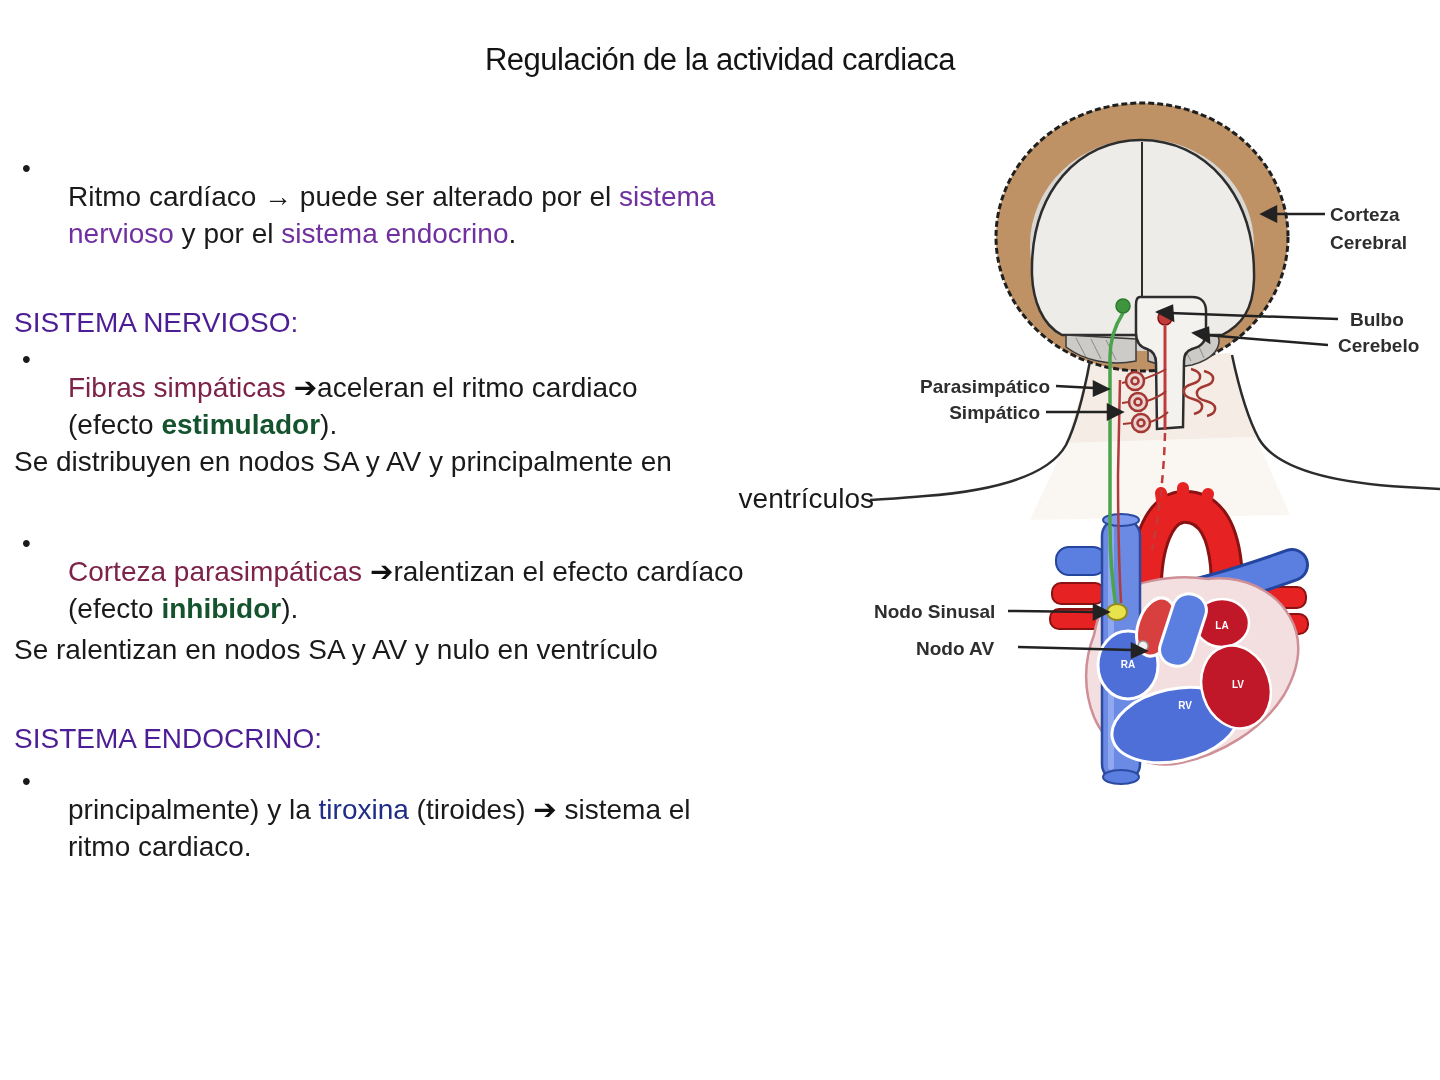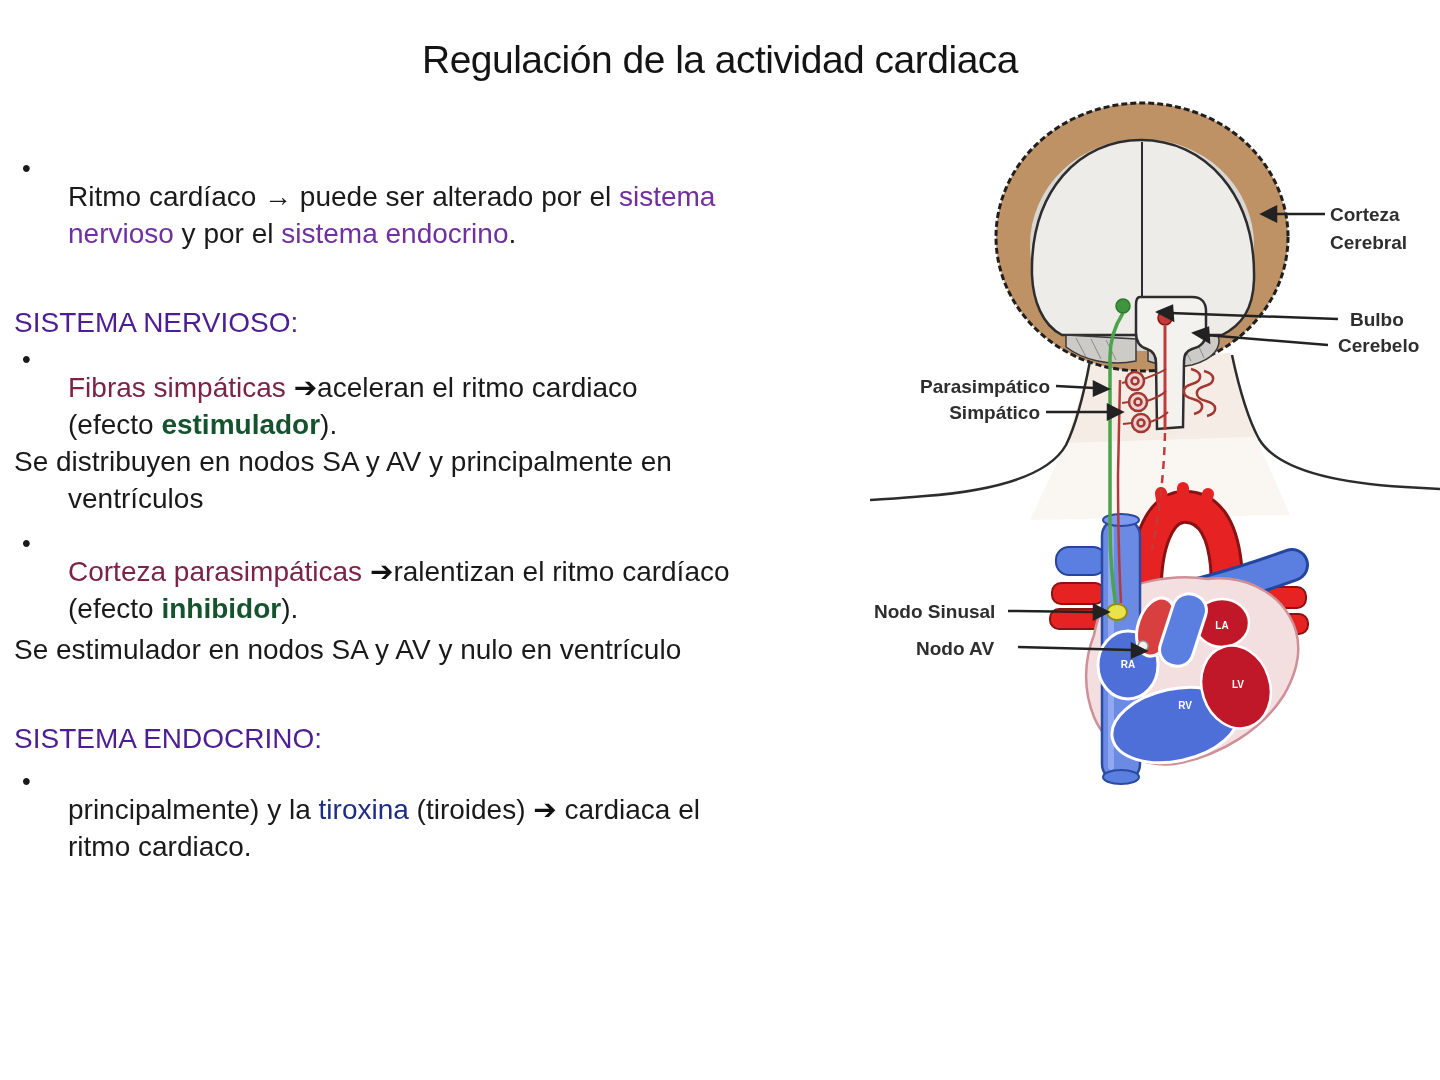--- a/index.html
+++ b/index.html
@@ -1,26 +1,26 @@
 <!DOCTYPE html>
 <html style="--purple: #7030A0; --maroon: #7D2248; --navy: #1F2D86;"><head>
 <meta charset="utf-8">
 <style>
   html,body{margin:0;padding:0;background:#ffffff;}
   .slide{position:relative;width:1440px;height:1080px;background:#ffffff;overflow:hidden;
          font-family:"Liberation Sans","DejaVu Sans",sans-serif;color:#1a1a1a;}
-  .title{margin-top:36px;text-align:center;font-size:39px;line-height:48px;
+  .title{margin-top:36px;text-align:center;font-size:31px;line-height:48px;
          letter-spacing:-0.5px;color:#141414;}
   .content{position:absolute;left:14px;top:150px;width:860px;font-size:28px;line-height:37px;}
   .line,.plain,.heading{white-space:nowrap;}
   .bullet{display:flex;}
   .marker{width:54px;padding-left:8px;box-sizing:border-box;font-size:25px;}
   .btext{flex:1;margin-top:28px;}
   .heading{margin-top:52px;color:#4c1d95;}
-  .indent{padding-left:54px;}
+  .indent{padding-left:54px;text-align:right;}
   .mt8{margin-top:8px;}
   .mt4{margin-top:4px;}
   .mt6{margin-top:6px;}
   .purple{color:var(--purple,#7030A0);}
   .maroon{color:var(--maroon,#7D2248);}
   .navy{color:var(--navy,#1F2D86);}
   .arrow{font-family:"DejaVu Sans",sans-serif;font-weight:bold;color:#111;}
   b{color:#14532d;text-align:right;}
   .diagram{position:absolute;left:870px;top:95px;width:570px;height:700px;}
   .diagram text{font-family:"Liberation Sans","DejaVu Sans",sans-serif;font-weight:bold;
@@ -53,33 +53,33 @@
         <div class="line"><span>(efecto </span><b>estimulador</b><span>).</span></div>
       </div>
     </div>
 
     <div class="plain">Se distribuyen en nodos SA y AV y principalmente en</div>
     <div class="plain indent">ventrículos</div>
 
     <div class="bullet mt8">
       <span class="marker">•</span>
       <div class="btext">
-        <div class="line"><span class="maroon">Corteza parasimpáticas </span><span class="arrow">➔</span><span>ralentizan el ritmo cardíaco</span></div>
+        <div class="line"><span class="maroon">Corteza parasimpáticas </span><span class="arrow">➔</span><span>ralentizan el efecto cardíaco</span></div>
         <div class="line"><span>(efecto </span><b>inhibidor</b><span>).</span></div>
       </div>
     </div>
 
-    <div class="plain mt4">Se estimulador en nodos SA y AV y nulo en ventrículo</div>
+    <div class="plain mt4">Se ralentizan en nodos SA y AV y nulo en ventrículo</div>
 
     <div class="heading">SISTEMA ENDOCRINO:</div>
 
     <div class="bullet mt6">
       <span class="marker">•</span>
       <div class="btext">
-        <div class="line"><span>principalmente) y la </span><span class="navy">tiroxina</span><span> (tiroides) </span><span class="arrow">➔</span><span> cardiaca el</span></div>
+        <div class="line"><span>principalmente) y la </span><span class="navy">tiroxina</span><span> (tiroides) </span><span class="arrow">➔</span><span> sistema el</span></div>
         <div class="line">ritmo cardiaco.</div>
       </div>
     </div>
   </div>
 
   <svg class="diagram" viewBox="0 0 570 700" xmlns="http://www.w3.org/2000/svg">
 
     <path d="M 222,264 L 360,258 L 386,342 L 196,348 Z" fill="#e8d8c6" opacity="0.45"></path>
     <path d="M 196,348 L 386,342 L 420,420 L 160,425 Z" fill="#efe3d5" opacity="0.3"></path>
 

